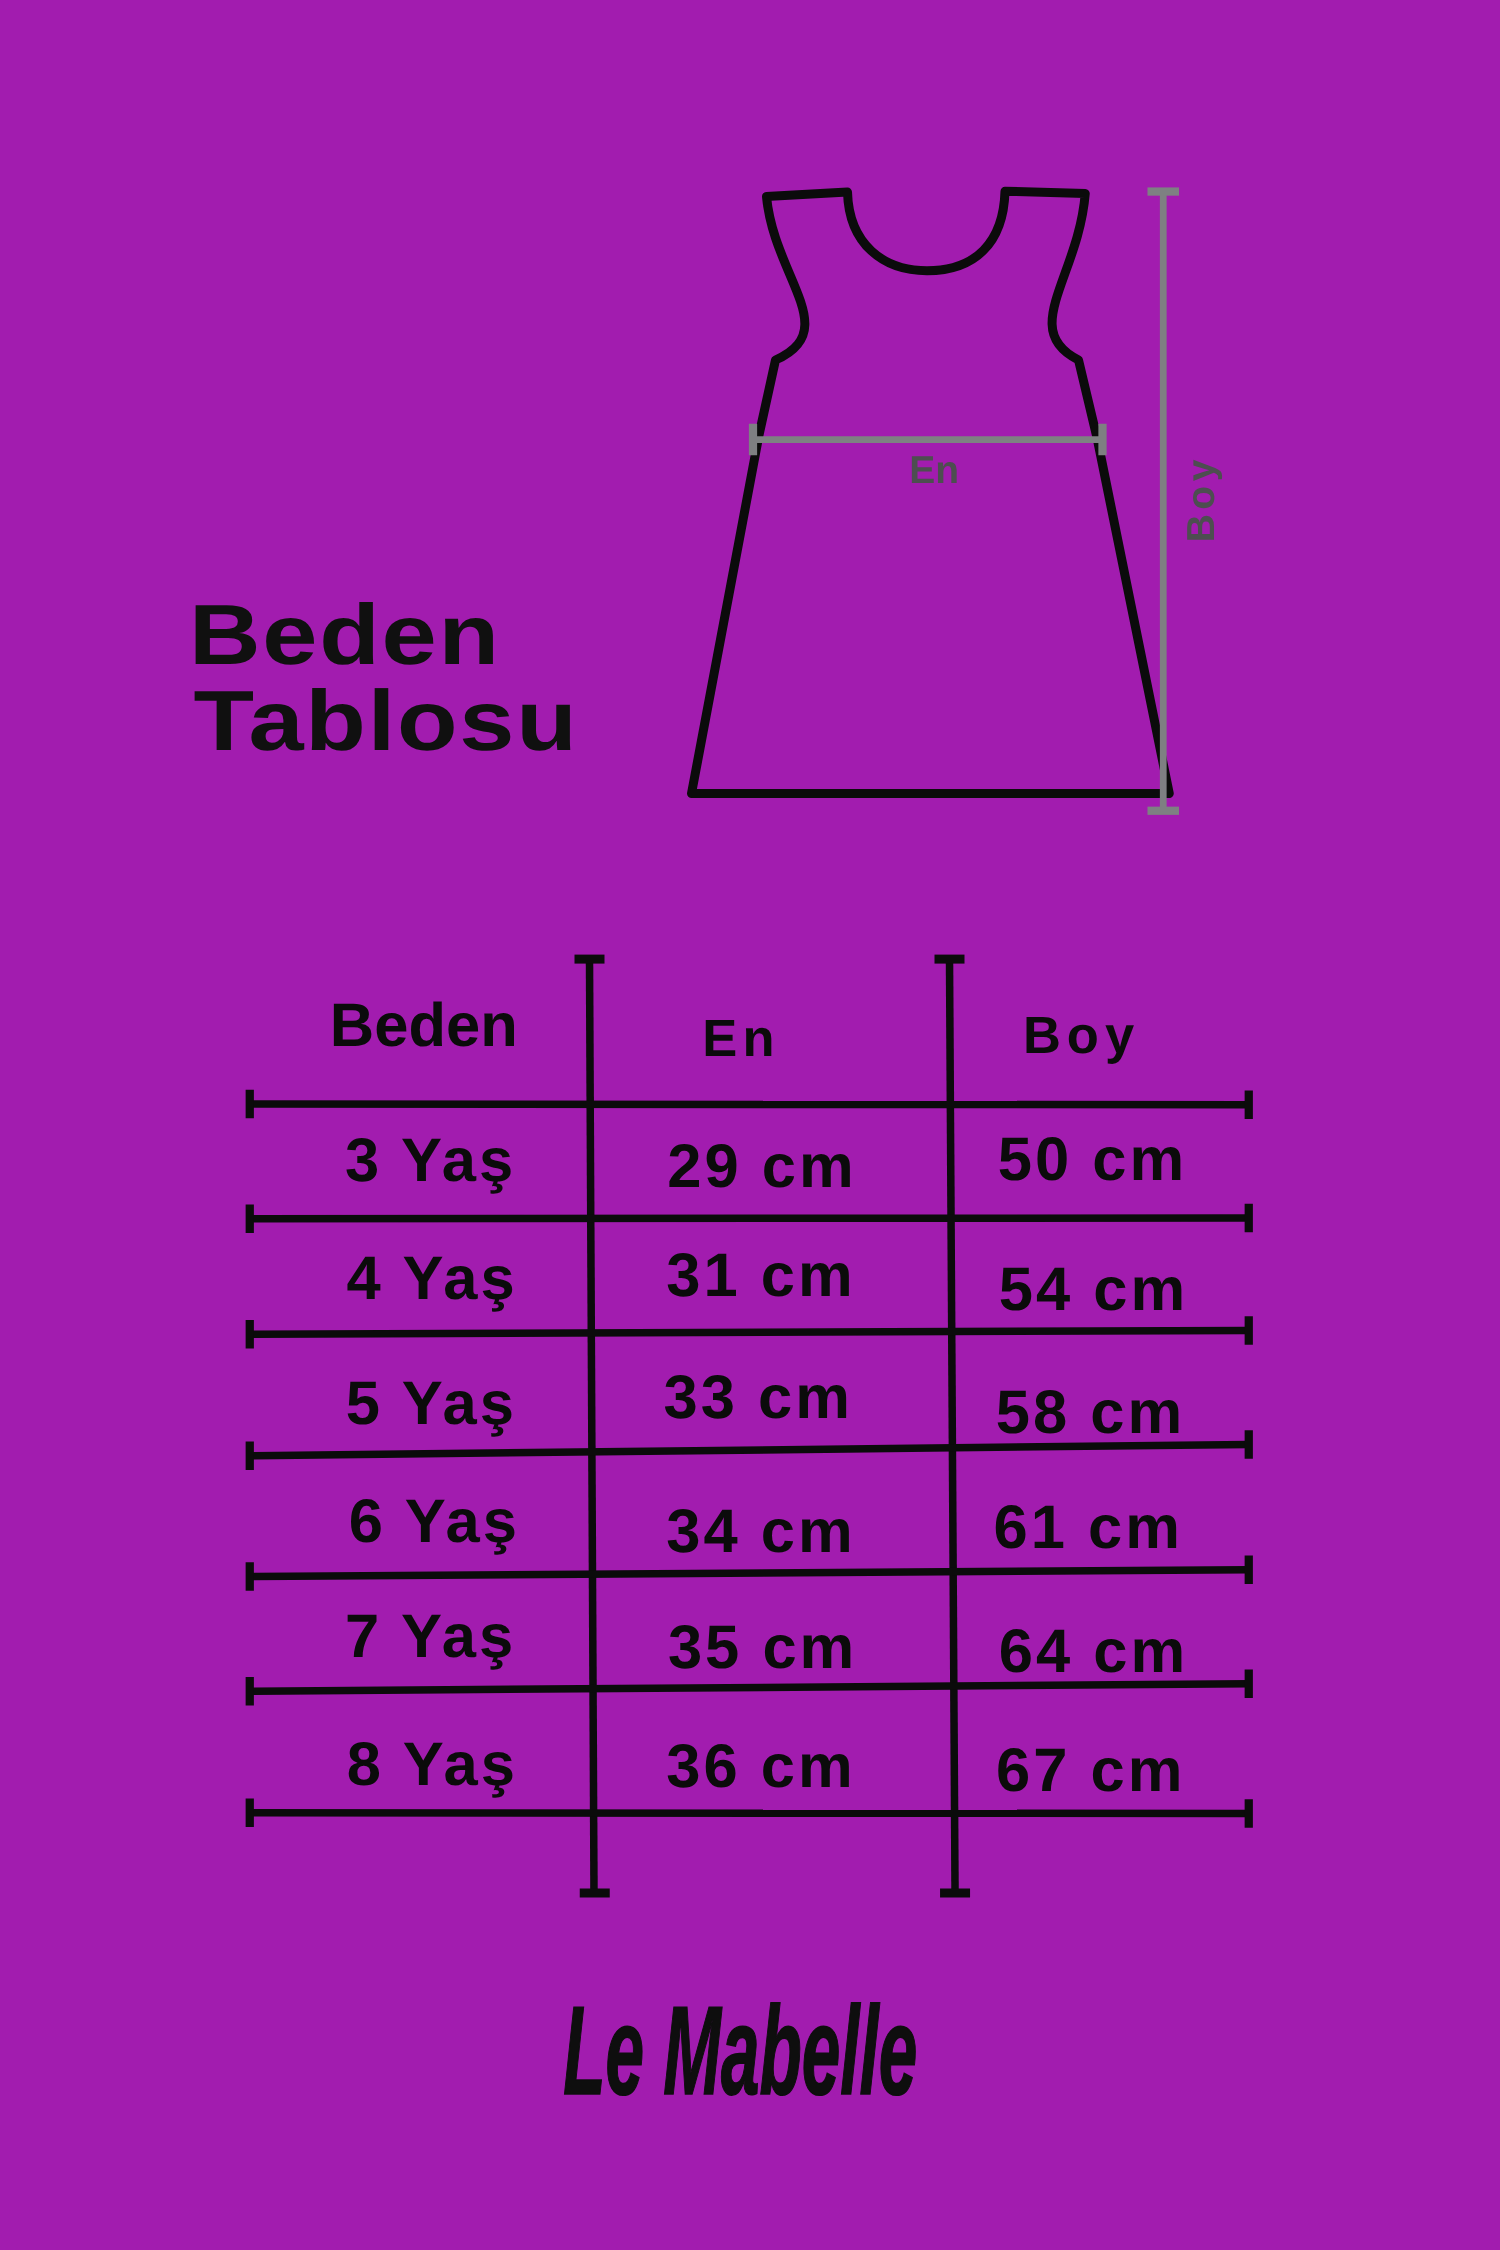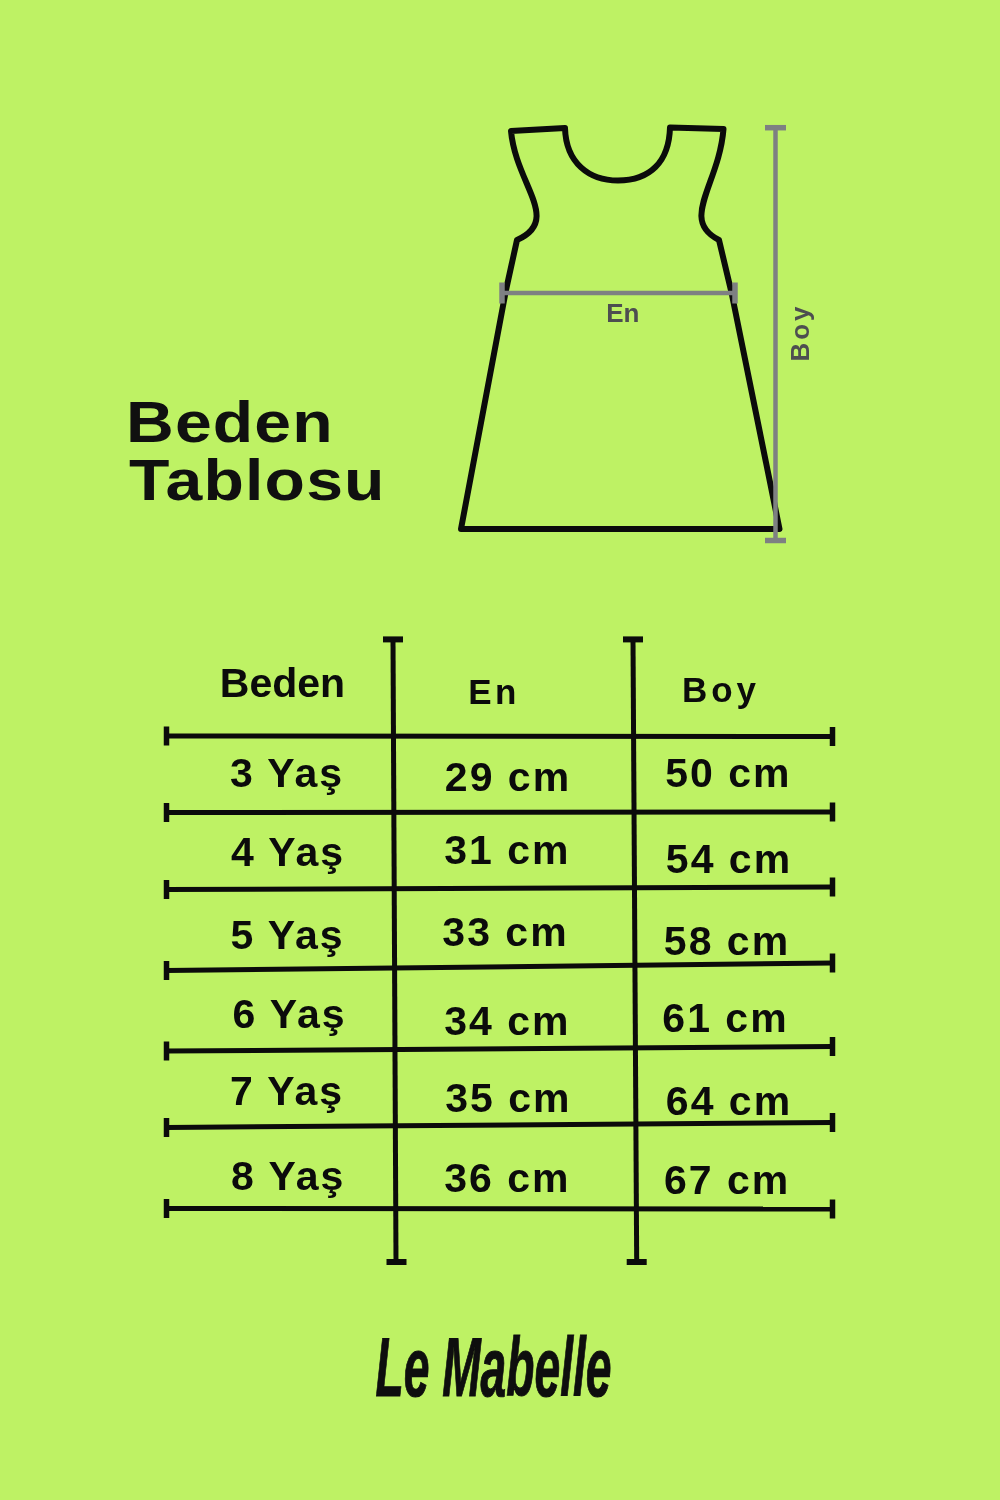--- a/index.html
+++ b/index.html
@@ -1,16 +1,16 @@
 <!DOCTYPE html>
 <html><head>
 <meta charset="utf-8">
 <style>
   html,body{margin:0;padding:0;background:#ffffff;}
-  .page{position:relative;width:1000px;height:1500px;background:#bef264;overflow:hidden;}
+  .page{position:relative;width:1000px;height:1500px;background:#a21caf;overflow:hidden;}
   svg{position:absolute;left:0;top:0;}
   text{font-family:"Liberation Sans",sans-serif;}
 </style>
 </head>
 <body>
 <div class="page">
 <svg width="1000" height="1500" viewBox="0 0 1000 1500">
 
   <path d="M 517,240 C 562,220 516,185 511,131 L 565,128 C 566,163 589,180.5 618,180.5 C 650,180.5 669,162 670,127.5 L 723.5,129 C 719,185 679,220 719,240 L 731.5,292.5 L 779.5,529 L 461,529 L 506,290 Z" fill="none" stroke="#0b0b0b" stroke-width="6" stroke-linejoin="round" stroke-linecap="round"></path>
 

